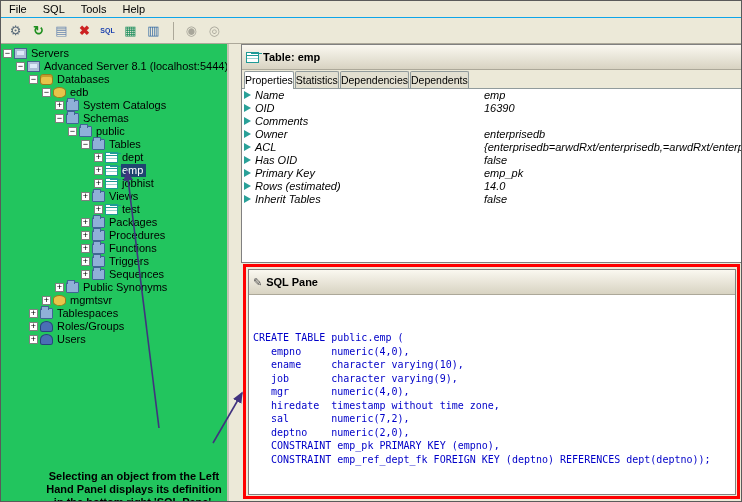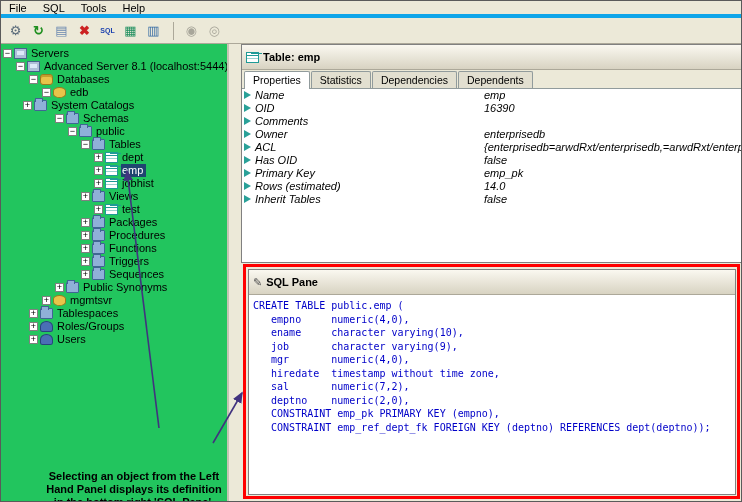--- a/index.html
+++ b/index.html
@@ -2,21 +2,21 @@
 <html><head>
 <meta charset="utf-8">
 <style>
   * { margin:0; padding:0; box-sizing:border-box; }
   body { font-family:"Liberation Sans", sans-serif; background:#fff; }
   #app { position:relative; width:742px; height:502px; background:#ece9d8;
          border:1px solid #5a5a5a; overflow:hidden; font-size:11px; color:#000; }
 
   
   .menubar { position:absolute; left:0; top:0; width:100%; height:17px;
-             background:#ece9d8; border-bottom:4px solid #0ea5e9; display:flex; align-items:center; }
+             background:#ece9d8; border-bottom:1px solid #0ea5e9; display:flex; align-items:center; }
   .menu-item { padding:1px 8px; cursor:default; }
 
   
   .toolbar { position:absolute; left:0; top:17px; width:100%; height:26px;
              background:#ece9d8; border-bottom:1px solid #aca899; display:flex; align-items:center; padding-left:3px; }
   .tbtn { width:22px; height:22px; margin:0 0.5px; background:#ece9d8;
           border:1px solid #ece9d8; display:flex; align-items:center; justify-content:center; cursor:pointer; }
   .tglyph { font-size:13px; line-height:13px; }
   .tb-0 .tglyph { color:#5a6b7a; }
   .tb-1 .tglyph { color:#1f8f1f; font-weight:bold; }
@@ -60,37 +60,37 @@
 
   
   .props-panel { position:absolute; left:240px; top:43px; width:501px; height:219px;
                  background:#fff; border:1px solid #808080; }
   .panel-header { height:25px; background:linear-gradient(#faf8f0,#d8d3c2);
                   border-bottom:1px solid #aca899; display:flex; align-items:center;
                   font-weight:bold; padding-left:4px; font-size:11px; }
   .panel-header .ic { margin-right:4px; }
   .tabsbar { height:19px; background:#ece9d8; border-bottom:1px solid #919b9c;
              display:flex; align-items:flex-end; padding-left:2px; }
-  .tab { padding:2px 8px 2px; border:1px solid #919b9c; border-bottom:none;
+  .tab { padding:2px 0 2px; border:1px solid #919b9c; border-bottom:none;
          background:#e2dfd0; border-radius:2px 2px 0 0; margin-right:1px; font-size:10.5px; cursor:pointer; }
   .tab.active { background:#fff; position:relative; top:1px; padding-bottom:3px; }
   .grid-header { display:flex; height:15px; background:#e8e4d8; font-size:10.5px; }
   .gh { border-right:1px solid #9a968a; border-bottom:1px solid #9a968a; border-top:1px solid #fff;
         display:flex; align-items:center; justify-content:center; }
   .gh.p { width:238px; } .gh.v { flex:1; }
   .grow { display:flex; height:13px; font-size:11px; align-items:flex-start;font-style:italic; }
   .gcol.p { width:238px; display:flex; align-items:center; padding-left:2px; overflow:hidden; }
   .gcol.v { flex:1; padding-left:4px; overflow:hidden; white-space:nowrap; }
   .pic { width:0; height:0; border-left:7px solid #2aa198; border-top:4px solid transparent;
          border-bottom:4px solid transparent; margin-right:4px; display:inline-block; }
 
   
   .sql-panel { position:absolute; left:247px; top:268px; width:488px; height:226px;
                background:#fff; border:1px solid #808080; }
-  .sql-content { padding:4px 2px 0 4px; }
+  .sql-content { padding:4px 2px 0 4px;margin-top:32px; }
   .sline { font-family:"DejaVu Sans Mono", monospace; font-size:10px; line-height:13.5px;
            color:#0000c8; white-space:pre; }
   .pencil { font-size:11px; margin-right:4px; color:#555; font-weight:normal; }
 
   
   .red-box { position:absolute; left:242px; top:263px; width:497px; height:235px;
              border:3px solid #ff0000; pointer-events:none; }
   .arrows { position:absolute; left:0; top:0; width:742px; height:502px; pointer-events:none; }
 </style>
 </head>
@@ -151,21 +151,21 @@
       <div class="trow" style="padding-left:28px">
           <span class="exp m"></span>
           <span class="ic ic-databases"></span>
           <span class="tlbl">Databases</span>
         </div>
       <div class="trow" style="padding-left:41px">
           <span class="exp m"></span>
           <span class="ic ic-database"></span>
           <span class="tlbl">edb</span>
         </div>
-      <div class="trow" style="padding-left:22px">
+      <div class="trow" style="padding-left:54px">
           <span class="exp p"></span>
           <span class="ic ic-folder"></span>
           <span class="tlbl">System Catalogs</span>
         </div>
       <div class="trow" style="padding-left:54px">
           <span class="exp m"></span>
           <span class="ic ic-folder"></span>
           <span class="tlbl">Schemas</span>
         </div>
       <div class="trow" style="padding-left:67px">

